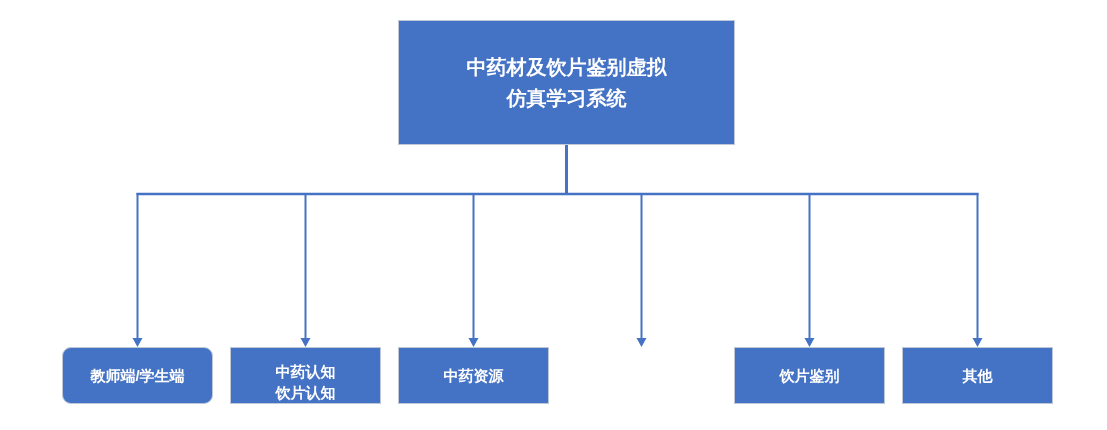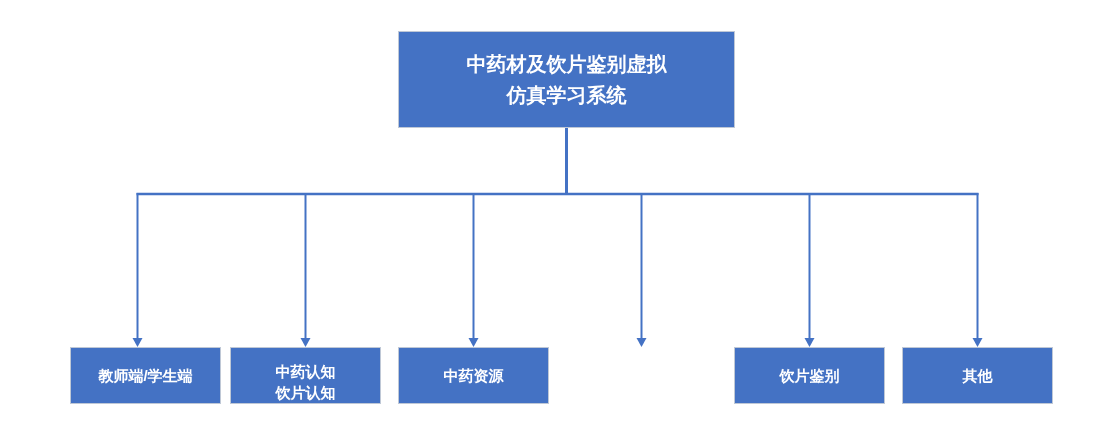--- a/index.html
+++ b/index.html
@@ -23,31 +23,30 @@
     border:1.5px solid var(--node-border);
     color:var(--text);
     display:flex;
     align-items:center;
     justify-content:center;
     text-align:center;
     font-weight:bold;
     white-space:pre-line;
   }
   .node-root{
-    left:398px;top:20px;width:337px;height:97px;
+    left:398px;top:20px;width:337px;height:125px;
     font-size:20px;
     line-height:1.55;
-    margin-top:11px;
   }
   .node-child{
     top:347px;width:151px;height:57px;
     font-size:15px;
     line-height:1.4;
   }
-  .child-0{left:70px;}
+  .child-0{left:62px;border-radius:9px;}
   .child-1{left:230px;align-items:flex-end;}
   .child-2{left:398px;}
   .child-3{left:566px;}
   .child-4{left:734px;}
   .child-5{left:902px;}
   svg.connectors{
     position:absolute;
     left:0;top:0;
     width:1107px;height:430px;
     pointer-events:none;

